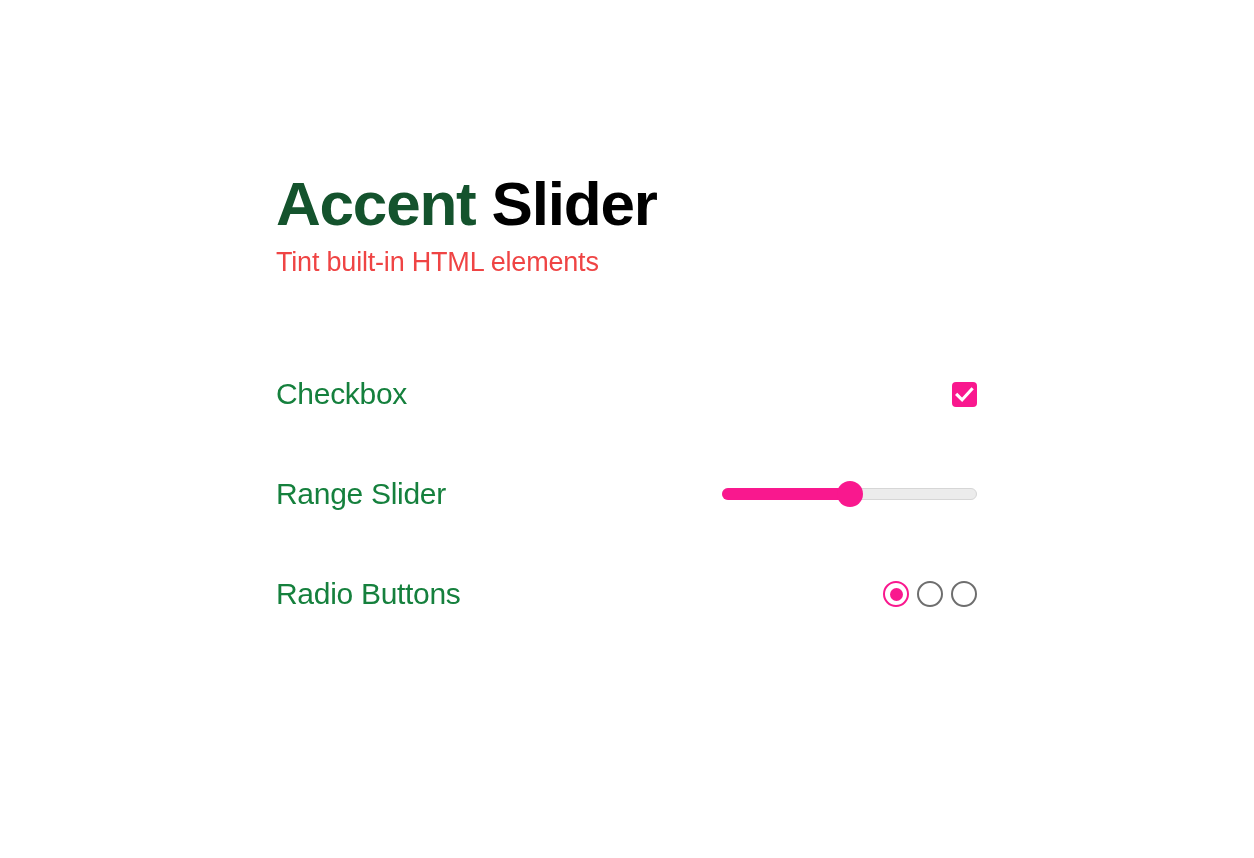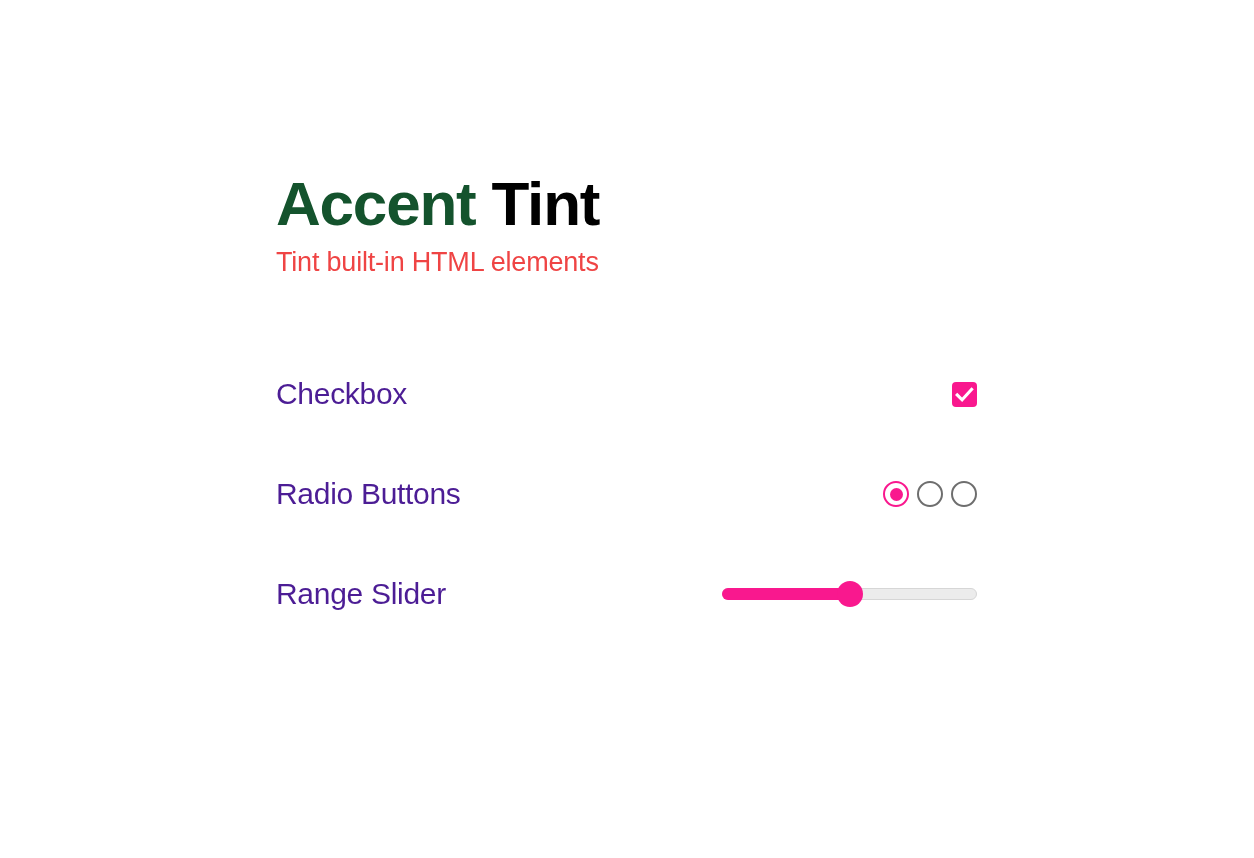--- a/index.html
+++ b/index.html
@@ -58,21 +58,21 @@
   }
   .row {
     position: relative;
     height: 100px;
     display: flex;
     align-items: center;
     justify-content: space-between;
   }
   .row-label {
     font-size: 30px;
-    color: #4c1d95;
+    color: #15803d;
     letter-spacing: -0.3px;
     white-space: nowrap;
   }
   .row-control {
     display: flex;
     align-items: center;
     justify-content: flex-end;
   }
 
   
@@ -190,54 +190,54 @@
     height: 100%;
     background: #f9188e;
   }
 </style>
 </head>
 <body>
 
 <div class="page">
 
   <div class="header">
-    <h1 class="title"><span class="accent-word">Accent</span><span> Tint</span></h1>
+    <h1 class="title"><span class="accent-word">Accent</span><span> Slider</span></h1>
     <p class="subtitle">Tint built-in HTML elements</p>
   </div>
 
   <div class="rows">
 
     <div class="row">
       <span class="row-label">Checkbox</span>
       <span class="row-control">
         <span class="checkbox" style="background: rgb(249, 24, 142);">
           <svg viewBox="0 0 25 25" aria-hidden="true">
             <path d="M5.2 12.9 L10.1 17.8 L19.6 7.4" fill="none" stroke="#ffffff" stroke-width="3.1" stroke-linecap="square" stroke-linejoin="miter"></path>
           </svg>
         </span>
       </span>
     </div>
 
     <div class="row">
+      <span class="row-label">Range Slider</span>
+      <span class="row-control">
+        <span class="slider">
+          <span class="slider-track"></span>
+          <span class="slider-fill" id="slider-fill" style="width: 127.5px; background: rgb(249, 24, 142);"></span>
+          <span class="slider-thumb" id="slider-thumb" style="left: 127.5px; background: rgb(249, 24, 142);"></span>
+        </span>
+      </span>
+    </div>
+
+    <div class="row">
       <span class="row-label">Radio Buttons</span>
       <span class="row-control">
         <span class="radio-group">
           <span class="radio checked" style="border-color: rgb(249, 24, 142);"></span>
           <span class="radio"></span>
           <span class="radio"></span>
         </span>
       </span>
     </div>
 
-    <div class="row">
-      <span class="row-label">Range Slider</span>
-      <span class="row-control">
-        <span class="slider">
-          <span class="slider-track"></span>
-          <span class="slider-fill" id="slider-fill" style="width: 127.5px; background: rgb(249, 24, 142);"></span>
-          <span class="slider-thumb" id="slider-thumb" style="left: 127.5px; background: rgb(249, 24, 142);"></span>
-        </span>
-      </span>
-    </div>
-
 
   </div>
 </div>
 
 </body></html>

